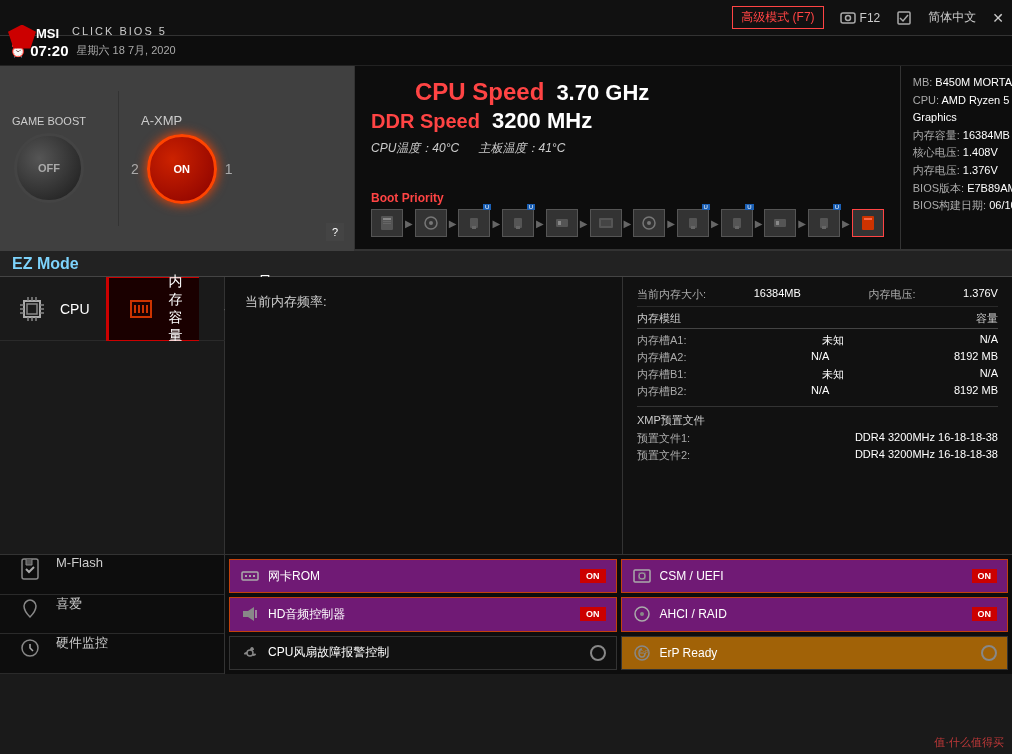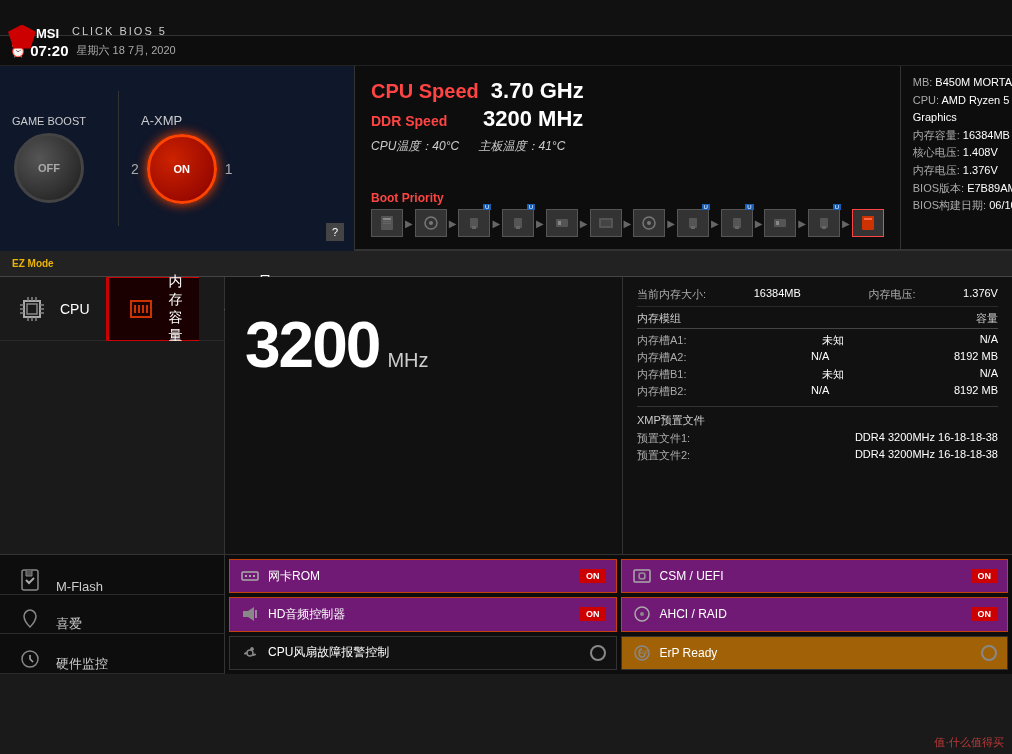--- a/index.html
+++ b/index.html
@@ -91,21 +91,21 @@
       background: #0d0d0d;
       display: flex;
       border-bottom: 2px solid #333;
     }
 
     
     .boost-area {
       width: 355px;
       min-width: 355px;
       height: 185px;
-      background: #0f172a;
+      background: #404040;
       display: flex;
       align-items: center;
       padding: 8px 12px;
       border-right: 1px solid #333;
       position: relative;
     }
     .game-boost-section {
       display: flex;
       flex-direction: column;
       align-items: center;
@@ -197,27 +197,28 @@
       flex-direction: column;
       justify-content: space-between;
     }
     .speed-row {
       display: flex;
       align-items: baseline;
       gap: 12px;
     }
     .speed-label-cpu {
       color: #ff4444;
-      font-size: 20px;
+      font-size: 24px;
       font-weight: bold;
       min-width: 100px;
+      margin-left: 44px;
     }
     .speed-label-ddr {
       color: #ff4444;
-      font-size: 14px;
+      font-size: 20px;
       font-weight: bold;
       min-width: 100px;
     }
     .speed-value {
       color: #fff;
       font-size: 22px;
       font-weight: bold;
     }
     .temp-row {
       color: #ccc;
@@ -287,22 +288,22 @@
     .ez-mode-bar {
       width: 100%;
       height: 26px;
       background: #222;
       display: flex;
       align-items: center;
       padding: 0 12px;
       border-bottom: 1px solid #444;
     }
     .ez-mode-label {
-      color: #eab308;
-      font-size: 10px;
+      color: #7dd3fc;
+      font-size: 16px;
       font-weight: bold;
     }
 
     
     .sidebar {
       width: 225px;
       min-width: 225px;
       background: #1a1a1a;
       border-right: 1px solid #333;
       display: flex;
@@ -409,21 +410,21 @@
     .bottom-left {
       width: 225px;
       min-width: 225px;
       display: flex;
       flex-direction: column;
       border-right: 1px solid #333;
     }
     .bottom-left-item {
       flex: 1;
       display: flex;
-      align-items: flex-end;
+      align-items: flex-start;
       padding: 0 16px;
       gap: 12px;
       cursor: pointer;
       border-bottom: 1px solid #2a2a2a;
     }
     .bottom-left-text { color: #ccc; font-size: 13px; }
 
     .bottom-center {
       flex: 1;
       display: grid;
@@ -489,20 +490,38 @@
 </head>
 <body>
 
 <div class="top-bar">
   <div class="msi-logo">
     <div class="msi-dragon"></div>
     <svg width="36" height="16" viewBox="0 0 36 16">
       <text x="0" y="13" font-size="13" font-weight="bold" fill="white" font-family="Arial">MSI</text>
     </svg>
     <span style="color:#ccc;font-size:11px;letter-spacing:2px;">CLICK BIOS 5</span>
+  </div>
+  <div class="top-bar-right">
+    <span class="advanced-mode">高级模式 (F7)</span>
+    <span style="color:#ccc;font-size:12px;display:flex;align-items:center;gap:4px;">
+      <svg width="16" height="16" viewBox="0 0 16 16">
+          <rect x="1" y="3" width="14" height="10" rx="2" fill="none" stroke="#aaa" stroke-width="1.5"></rect>
+          <circle cx="8" cy="8" r="2.5" fill="none" stroke="#aaa" stroke-width="1.5"></circle>
+        </svg>
+      <span>F12</span>
+    </span>
+    <span style="color:#ccc;font-size:12px;display:flex;align-items:center;gap:4px;">
+      <svg width="16" height="16" viewBox="0 0 16 16">
+          <rect x="2" y="2" width="12" height="12" rx="1" fill="none" stroke="#aaa" stroke-width="1.5"></rect>
+          <polyline points="4,8 7,11 12,5" fill="none" stroke="#aaa" stroke-width="1.5"></polyline>
+        </svg>
+    </span>
+    <span class="lang-btn">简体中文</span>
+    <span class="close-btn">✕</span>
   </div>
 </div>
 
 <div class="date-bar">
   <span class="clock-icon">⏰</span>
   <span class="time-text">07:20</span>
   <span class="date-text">星期六  18 7月, 2020</span>
 </div>
 
 <div class="main-header">
@@ -710,24 +729,21 @@
             <rect x="8" y="8" width="12" height="2" fill="#aaa"></rect>
             <rect x="8" y="12" width="12" height="2" fill="#aaa"></rect>
             <rect x="8" y="16" width="8" height="2" fill="#aaa"></rect>
           </svg>
       </div>
       <span class="sidebar-text">帮助</span>
     </div>
   </div>
 
   <div class="center-panel">
-    <div style="display:flex;align-items:baseline;margin-top:20px;">
-      <span class="freq-value">3200</span>
-      <span class="freq-unit">MHz</span>
-    </div>
+    <div class="freq-label">当前内存频率:</div>
   </div>
 
   <div class="right-panel">
 
     <div style="display:flex;justify-content:space-between;border-bottom:1px solid #2a2a2a;padding-bottom:4px;margin-bottom:4px;">
       <span style="color:#aaa;font-size:11px;">当前内存大小:</span>
       <span style="color:#fff;font-size:11px;">16384MB</span>
       <span style="color:#aaa;font-size:11px;margin-left:20px;">内存电压:</span>
       <span style="color:#fff;font-size:11px;">1.376V</span>
     </div>

